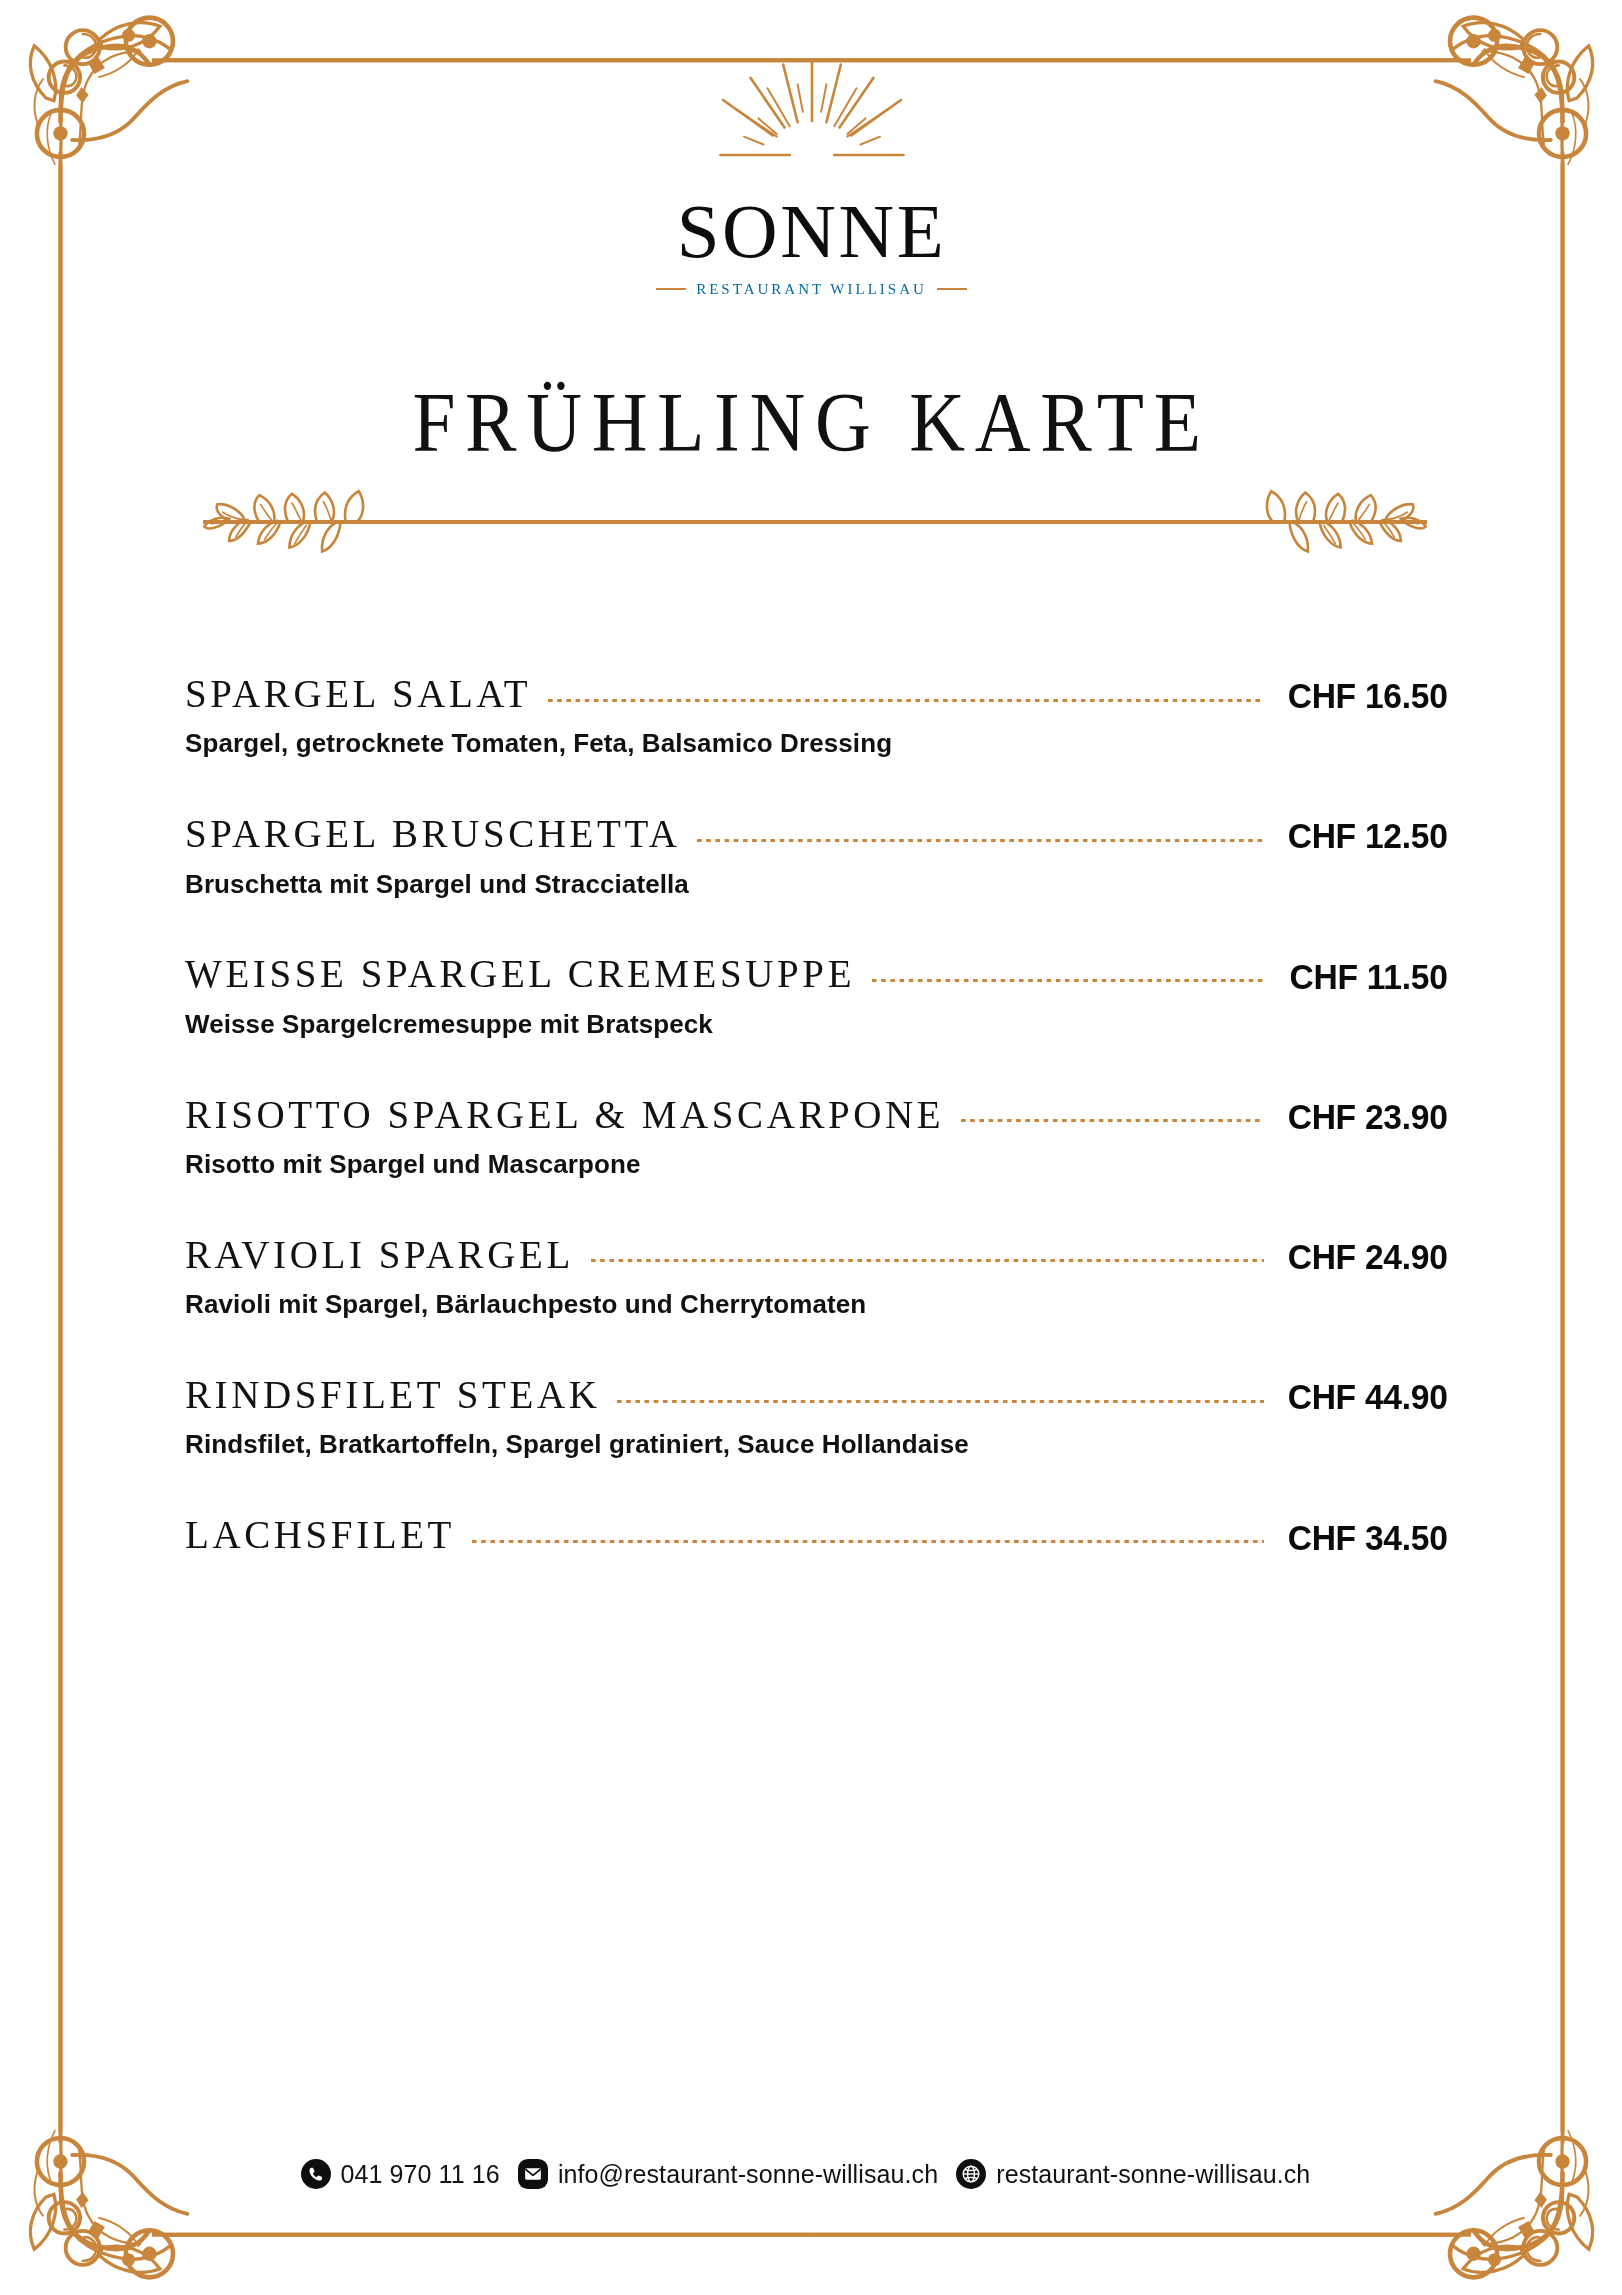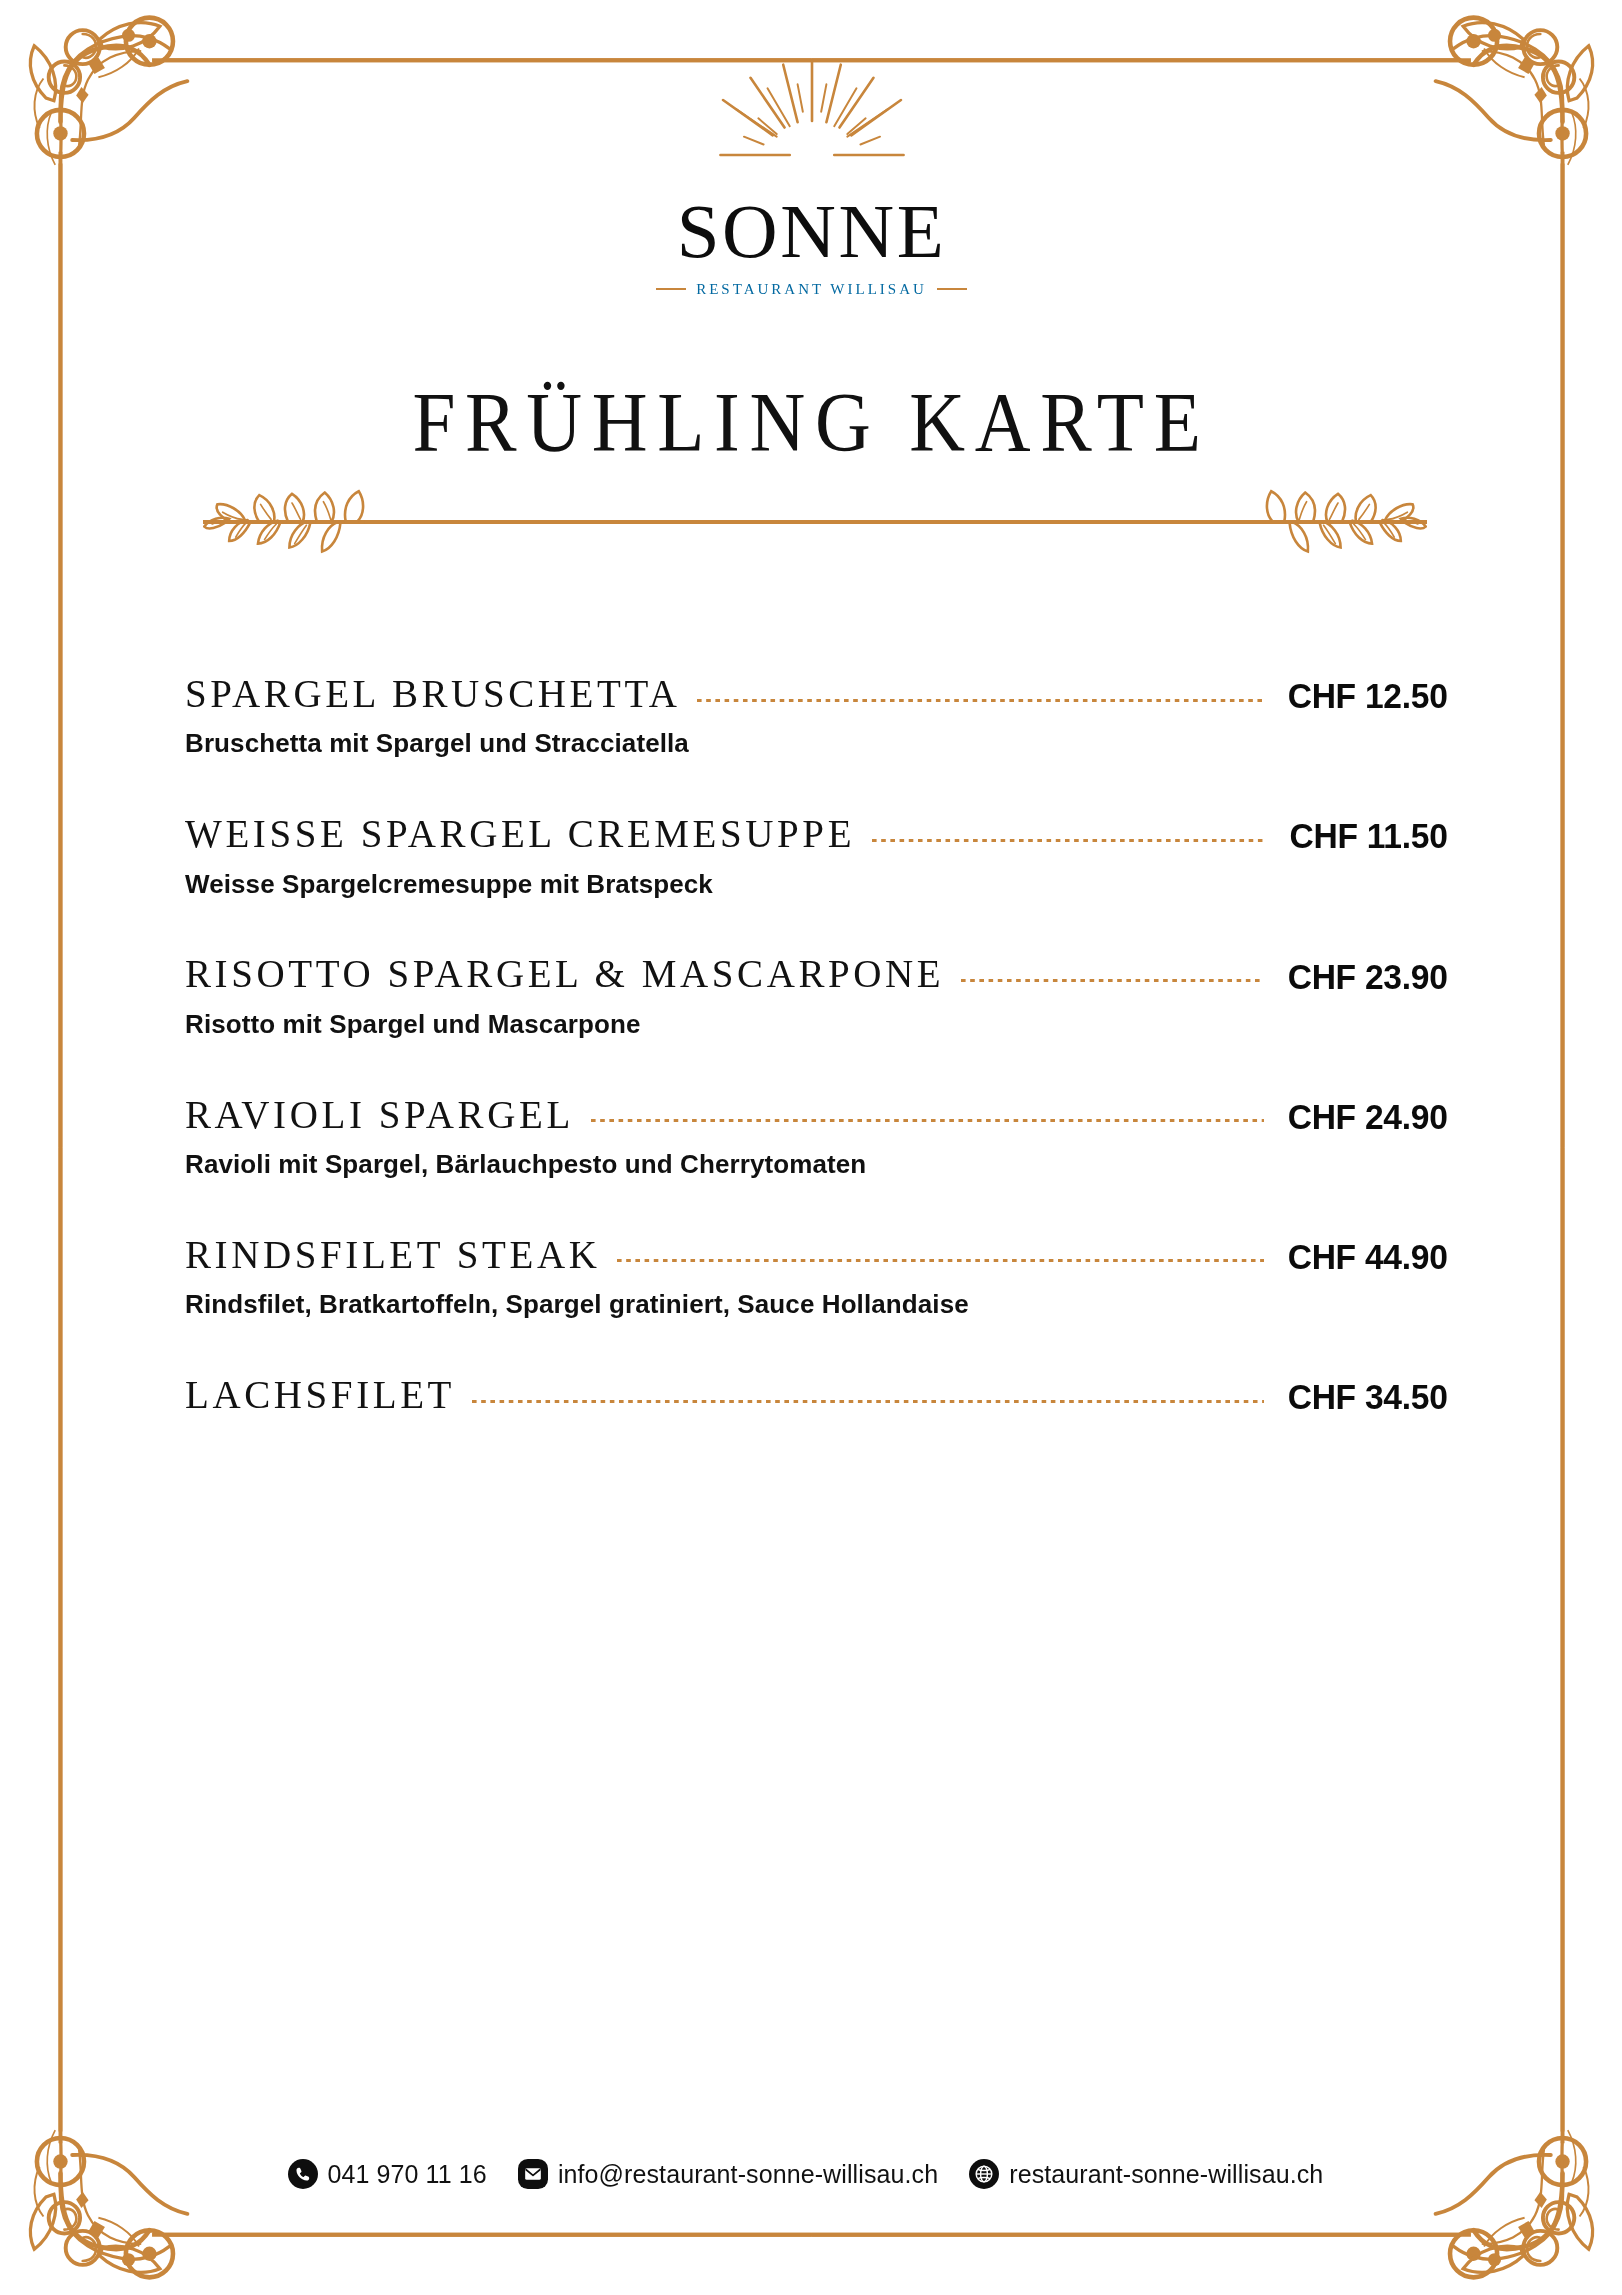--- a/index.html
+++ b/index.html
@@ -164,21 +164,20 @@
     letter-spacing: 0.1px;
   }
 
   .contact-bar {
     position: absolute;
     left: 0; top: 2159px;
     width: 1623px;
     display: flex;
     align-items: center;
     justify-content: center;
-    gap: 13px;
     font-family: "Liberation Sans", sans-serif;
     font-size: 25px;
     color: #111111;
   }
   .contact-group {
     display: flex;
     align-items: center;
     gap: 9.8px;
     margin-right: 18.3px;
   }
@@ -318,20 +317,28 @@
       </defs>
 
       <use href="#laurel" x="0" y="0"></use>
       <use href="#laurel" transform="translate(1870,0) scale(-1,1)"></use>
       <line x1="246" y1="55" x2="1624" y2="55" stroke="#c8863c" stroke-width="6"></line>
     </svg>
   </div>
 
   <div class="menu">
 
+    <div class="menu-item">
+      <div class="item-head">
+        <span class="item-name">SPARGEL SALAT</span>
+        <span class="leader"></span>
+        <span class="item-price">CHF 16.50</span>
+      </div>
+      <div class="item-desc">Spargel, getrocknete Tomaten, Feta, Balsamico Dressing</div>
+    </div>
 
     <div class="menu-item">
       <div class="item-head">
         <span class="item-name">SPARGEL BRUSCHETTA</span>
         <span class="leader"></span>
         <span class="item-price">CHF 12.50</span>
       </div>
       <div class="item-desc">Bruschetta mit Spargel und Stracciatella</div>
     </div>
 

